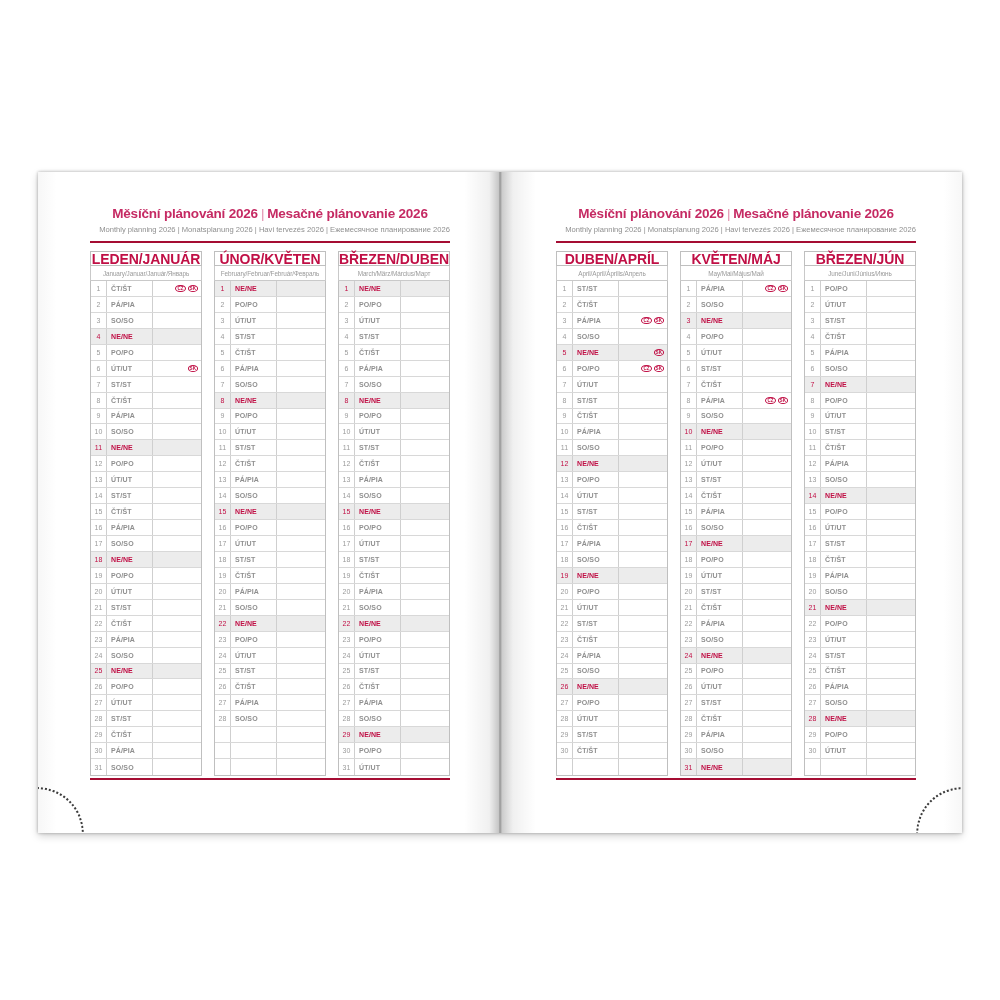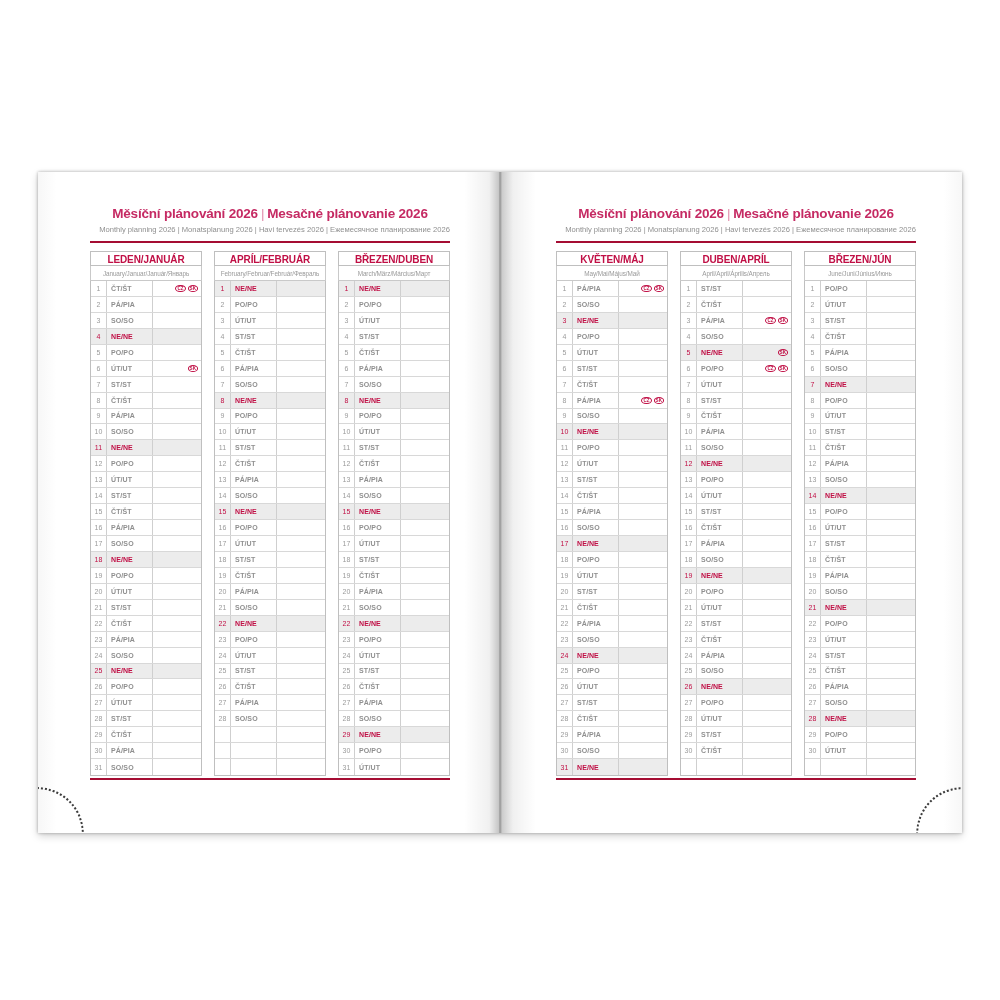--- a/index.html
+++ b/index.html
@@ -34,21 +34,21 @@
   .subtitle{
     text-align:right;font-size:7.6px;color:#8f8f8f;margin-top:3px;line-height:9px;white-space:nowrap;
   }
   .rule{height:2px;background:var(--rule-red);margin-top:7px;}
   .rule.bottom{margin-top:2px;}
 
   .months{display:flex;gap:12px;margin-top:8px;}
   .month{flex:1;min-width:0;}
   .month-title{
     border:1px solid #bfbfbf;height:15px;line-height:15px;text-align:center;
-    color:var(--cal-red);font-weight:bold;font-size:10px;letter-spacing:-0.1px;
+    color:var(--cal-red);font-weight:bold;font-size:14px;letter-spacing:-0.1px;
     box-sizing:border-box;background:#fff;
   }
   .month-languages{
     border:1px solid #c9c9c9;border-top:none;height:15px;line-height:15px;text-align:center;
     color:#9a9a9a;font-size:6.4px;letter-spacing:-0.1px;box-sizing:border-box;background:#fff;
     white-space:nowrap;overflow:hidden;
   }
   .month-rows{border:1px solid #bfbfbf;border-top:none;background:#fff;}
   .row{
     display:flex;height:15.95px;box-sizing:border-box;border-bottom:1px solid #d8d8d8;
@@ -254,21 +254,21 @@
                 <div class="cell note"></div>
               </div>
               <div class="row">
                 <div class="cell num">31</div>
                 <div class="cell day">SO/SO</div>
                 <div class="cell note"></div>
               </div>
             </div>
         </div>
         <div class="month">
-          <div class="month-title">APRÍL/FEBRUÁR</div>
+          <div class="month-title">ÚNOR/KVĚTEN</div>
           <div class="month-languages">February/Februar/Február/Февраль</div>
           <div class="month-rows">
               <div class="row sunday">
                 <div class="cell num">1</div>
                 <div class="cell day">NE/NE</div>
                 <div class="cell note"></div>
               </div>
               <div class="row">
                 <div class="cell num">2</div>
                 <div class="cell day">PO/PO</div>
@@ -590,351 +590,351 @@
 
   <div class="page right">
     <div class="page-inner">
       <div class="title">
         <span>Měsíční plánování 2026</span><span class="sep">|</span><span>Mesačné plánovanie 2026</span>
       </div>
       <div class="subtitle">Monthly planning 2026 | Monatsplanung 2026 | Havi tervezés 2026 | Ежемесячное планирование 2026</div>
       <div class="rule top"></div>
       <div class="months">
         <div class="month">
-          <div class="month-title">KVĚTEN/MÁJ</div>
-          <div class="month-languages">May/Mai/Május/Май</div>
+          <div class="month-title">DUBEN/APRÍL</div>
+          <div class="month-languages">April/April/Április/Апрель</div>
           <div class="month-rows">
               <div class="row">
                 <div class="cell num">1</div>
+                <div class="cell day">ST/ST</div>
+                <div class="cell note"></div>
+              </div>
+              <div class="row">
+                <div class="cell num">2</div>
+                <div class="cell day">ČT/ŠT</div>
+                <div class="cell note"></div>
+              </div>
+              <div class="row">
+                <div class="cell num">3</div>
                 <div class="cell day">PÁ/PIA</div>
                 <div class="cell note">
                   <span class="badge">CZ</span>
                   <span class="badge">SK</span>
                 </div>
               </div>
               <div class="row">
-                <div class="cell num">2</div>
-                <div class="cell day">SO/SO</div>
-                <div class="cell note"></div>
-              </div>
-              <div class="row sunday">
-                <div class="cell num">3</div>
-                <div class="cell day">NE/NE</div>
-                <div class="cell note"></div>
-              </div>
-              <div class="row">
                 <div class="cell num">4</div>
-                <div class="cell day">PO/PO</div>
-                <div class="cell note"></div>
-              </div>
-              <div class="row">
+                <div class="cell day">SO/SO</div>
+                <div class="cell note"></div>
+              </div>
+              <div class="row sunday">
                 <div class="cell num">5</div>
-                <div class="cell day">ÚT/UT</div>
-                <div class="cell note"></div>
+                <div class="cell day">NE/NE</div>
+                <div class="cell note">
+                  <span class="badge">SK</span>
+                </div>
               </div>
               <div class="row">
                 <div class="cell num">6</div>
-                <div class="cell day">ST/ST</div>
-                <div class="cell note"></div>
-              </div>
-              <div class="row">
-                <div class="cell num">7</div>
-                <div class="cell day">ČT/ŠT</div>
-                <div class="cell note"></div>
-              </div>
-              <div class="row">
-                <div class="cell num">8</div>
-                <div class="cell day">PÁ/PIA</div>
+                <div class="cell day">PO/PO</div>
                 <div class="cell note">
                   <span class="badge">CZ</span>
                   <span class="badge">SK</span>
                 </div>
               </div>
               <div class="row">
+                <div class="cell num">7</div>
+                <div class="cell day">ÚT/UT</div>
+                <div class="cell note"></div>
+              </div>
+              <div class="row">
+                <div class="cell num">8</div>
+                <div class="cell day">ST/ST</div>
+                <div class="cell note"></div>
+              </div>
+              <div class="row">
                 <div class="cell num">9</div>
-                <div class="cell day">SO/SO</div>
-                <div class="cell note"></div>
-              </div>
-              <div class="row sunday">
+                <div class="cell day">ČT/ŠT</div>
+                <div class="cell note"></div>
+              </div>
+              <div class="row">
                 <div class="cell num">10</div>
-                <div class="cell day">NE/NE</div>
+                <div class="cell day">PÁ/PIA</div>
                 <div class="cell note"></div>
               </div>
               <div class="row">
                 <div class="cell num">11</div>
-                <div class="cell day">PO/PO</div>
-                <div class="cell note"></div>
-              </div>
-              <div class="row">
+                <div class="cell day">SO/SO</div>
+                <div class="cell note"></div>
+              </div>
+              <div class="row sunday">
                 <div class="cell num">12</div>
-                <div class="cell day">ÚT/UT</div>
+                <div class="cell day">NE/NE</div>
                 <div class="cell note"></div>
               </div>
               <div class="row">
                 <div class="cell num">13</div>
-                <div class="cell day">ST/ST</div>
+                <div class="cell day">PO/PO</div>
                 <div class="cell note"></div>
               </div>
               <div class="row">
                 <div class="cell num">14</div>
-                <div class="cell day">ČT/ŠT</div>
+                <div class="cell day">ÚT/UT</div>
                 <div class="cell note"></div>
               </div>
               <div class="row">
                 <div class="cell num">15</div>
-                <div class="cell day">PÁ/PIA</div>
+                <div class="cell day">ST/ST</div>
                 <div class="cell note"></div>
               </div>
               <div class="row">
                 <div class="cell num">16</div>
-                <div class="cell day">SO/SO</div>
-                <div class="cell note"></div>
-              </div>
-              <div class="row sunday">
+                <div class="cell day">ČT/ŠT</div>
+                <div class="cell note"></div>
+              </div>
+              <div class="row">
                 <div class="cell num">17</div>
-                <div class="cell day">NE/NE</div>
+                <div class="cell day">PÁ/PIA</div>
                 <div class="cell note"></div>
               </div>
               <div class="row">
                 <div class="cell num">18</div>
-                <div class="cell day">PO/PO</div>
-                <div class="cell note"></div>
-              </div>
-              <div class="row">
+                <div class="cell day">SO/SO</div>
+                <div class="cell note"></div>
+              </div>
+              <div class="row sunday">
                 <div class="cell num">19</div>
-                <div class="cell day">ÚT/UT</div>
+                <div class="cell day">NE/NE</div>
                 <div class="cell note"></div>
               </div>
               <div class="row">
                 <div class="cell num">20</div>
-                <div class="cell day">ST/ST</div>
+                <div class="cell day">PO/PO</div>
                 <div class="cell note"></div>
               </div>
               <div class="row">
                 <div class="cell num">21</div>
-                <div class="cell day">ČT/ŠT</div>
+                <div class="cell day">ÚT/UT</div>
                 <div class="cell note"></div>
               </div>
               <div class="row">
                 <div class="cell num">22</div>
-                <div class="cell day">PÁ/PIA</div>
+                <div class="cell day">ST/ST</div>
                 <div class="cell note"></div>
               </div>
               <div class="row">
                 <div class="cell num">23</div>
-                <div class="cell day">SO/SO</div>
-                <div class="cell note"></div>
-              </div>
-              <div class="row sunday">
+                <div class="cell day">ČT/ŠT</div>
+                <div class="cell note"></div>
+              </div>
+              <div class="row">
                 <div class="cell num">24</div>
-                <div class="cell day">NE/NE</div>
+                <div class="cell day">PÁ/PIA</div>
                 <div class="cell note"></div>
               </div>
               <div class="row">
                 <div class="cell num">25</div>
-                <div class="cell day">PO/PO</div>
-                <div class="cell note"></div>
-              </div>
-              <div class="row">
+                <div class="cell day">SO/SO</div>
+                <div class="cell note"></div>
+              </div>
+              <div class="row sunday">
                 <div class="cell num">26</div>
-                <div class="cell day">ÚT/UT</div>
+                <div class="cell day">NE/NE</div>
                 <div class="cell note"></div>
               </div>
               <div class="row">
                 <div class="cell num">27</div>
-                <div class="cell day">ST/ST</div>
+                <div class="cell day">PO/PO</div>
                 <div class="cell note"></div>
               </div>
               <div class="row">
                 <div class="cell num">28</div>
-                <div class="cell day">ČT/ŠT</div>
+                <div class="cell day">ÚT/UT</div>
                 <div class="cell note"></div>
               </div>
               <div class="row">
                 <div class="cell num">29</div>
-                <div class="cell day">PÁ/PIA</div>
+                <div class="cell day">ST/ST</div>
                 <div class="cell note"></div>
               </div>
               <div class="row">
                 <div class="cell num">30</div>
-                <div class="cell day">SO/SO</div>
-                <div class="cell note"></div>
-              </div>
-              <div class="row sunday">
-                <div class="cell num">31</div>
-                <div class="cell day">NE/NE</div>
+                <div class="cell day">ČT/ŠT</div>
+                <div class="cell note"></div>
+              </div>
+              <div class="row">
+                <div class="cell num"></div>
+                <div class="cell day"></div>
                 <div class="cell note"></div>
               </div>
             </div>
         </div>
         <div class="month">
-          <div class="month-title">DUBEN/APRÍL</div>
-          <div class="month-languages">April/April/Április/Апрель</div>
+          <div class="month-title">KVĚTEN/MÁJ</div>
+          <div class="month-languages">May/Mai/Május/Май</div>
           <div class="month-rows">
               <div class="row">
                 <div class="cell num">1</div>
-                <div class="cell day">ST/ST</div>
-                <div class="cell note"></div>
-              </div>
-              <div class="row">
-                <div class="cell num">2</div>
-                <div class="cell day">ČT/ŠT</div>
-                <div class="cell note"></div>
-              </div>
-              <div class="row">
-                <div class="cell num">3</div>
                 <div class="cell day">PÁ/PIA</div>
                 <div class="cell note">
                   <span class="badge">CZ</span>
                   <span class="badge">SK</span>
                 </div>
               </div>
               <div class="row">
+                <div class="cell num">2</div>
+                <div class="cell day">SO/SO</div>
+                <div class="cell note"></div>
+              </div>
+              <div class="row sunday">
+                <div class="cell num">3</div>
+                <div class="cell day">NE/NE</div>
+                <div class="cell note"></div>
+              </div>
+              <div class="row">
                 <div class="cell num">4</div>
-                <div class="cell day">SO/SO</div>
-                <div class="cell note"></div>
-              </div>
-              <div class="row sunday">
+                <div class="cell day">PO/PO</div>
+                <div class="cell note"></div>
+              </div>
+              <div class="row">
                 <div class="cell num">5</div>
-                <div class="cell day">NE/NE</div>
-                <div class="cell note">
-                  <span class="badge">SK</span>
-                </div>
+                <div class="cell day">ÚT/UT</div>
+                <div class="cell note"></div>
               </div>
               <div class="row">
                 <div class="cell num">6</div>
-                <div class="cell day">PO/PO</div>
+                <div class="cell day">ST/ST</div>
+                <div class="cell note"></div>
+              </div>
+              <div class="row">
+                <div class="cell num">7</div>
+                <div class="cell day">ČT/ŠT</div>
+                <div class="cell note"></div>
+              </div>
+              <div class="row">
+                <div class="cell num">8</div>
+                <div class="cell day">PÁ/PIA</div>
                 <div class="cell note">
                   <span class="badge">CZ</span>
                   <span class="badge">SK</span>
                 </div>
               </div>
               <div class="row">
-                <div class="cell num">7</div>
-                <div class="cell day">ÚT/UT</div>
-                <div class="cell note"></div>
-              </div>
-              <div class="row">
-                <div class="cell num">8</div>
-                <div class="cell day">ST/ST</div>
-                <div class="cell note"></div>
-              </div>
-              <div class="row">
                 <div class="cell num">9</div>
-                <div class="cell day">ČT/ŠT</div>
-                <div class="cell note"></div>
-              </div>
-              <div class="row">
+                <div class="cell day">SO/SO</div>
+                <div class="cell note"></div>
+              </div>
+              <div class="row sunday">
                 <div class="cell num">10</div>
-                <div class="cell day">PÁ/PIA</div>
+                <div class="cell day">NE/NE</div>
                 <div class="cell note"></div>
               </div>
               <div class="row">
                 <div class="cell num">11</div>
-                <div class="cell day">SO/SO</div>
-                <div class="cell note"></div>
-              </div>
-              <div class="row sunday">
+                <div class="cell day">PO/PO</div>
+                <div class="cell note"></div>
+              </div>
+              <div class="row">
                 <div class="cell num">12</div>
-                <div class="cell day">NE/NE</div>
+                <div class="cell day">ÚT/UT</div>
                 <div class="cell note"></div>
               </div>
               <div class="row">
                 <div class="cell num">13</div>
-                <div class="cell day">PO/PO</div>
+                <div class="cell day">ST/ST</div>
                 <div class="cell note"></div>
               </div>
               <div class="row">
                 <div class="cell num">14</div>
-                <div class="cell day">ÚT/UT</div>
+                <div class="cell day">ČT/ŠT</div>
                 <div class="cell note"></div>
               </div>
               <div class="row">
                 <div class="cell num">15</div>
-                <div class="cell day">ST/ST</div>
+                <div class="cell day">PÁ/PIA</div>
                 <div class="cell note"></div>
               </div>
               <div class="row">
                 <div class="cell num">16</div>
-                <div class="cell day">ČT/ŠT</div>
-                <div class="cell note"></div>
-              </div>
-              <div class="row">
+                <div class="cell day">SO/SO</div>
+                <div class="cell note"></div>
+              </div>
+              <div class="row sunday">
                 <div class="cell num">17</div>
-                <div class="cell day">PÁ/PIA</div>
+                <div class="cell day">NE/NE</div>
                 <div class="cell note"></div>
               </div>
               <div class="row">
                 <div class="cell num">18</div>
-                <div class="cell day">SO/SO</div>
-                <div class="cell note"></div>
-              </div>
-              <div class="row sunday">
+                <div class="cell day">PO/PO</div>
+                <div class="cell note"></div>
+              </div>
+              <div class="row">
                 <div class="cell num">19</div>
-                <div class="cell day">NE/NE</div>
+                <div class="cell day">ÚT/UT</div>
                 <div class="cell note"></div>
               </div>
               <div class="row">
                 <div class="cell num">20</div>
-                <div class="cell day">PO/PO</div>
+                <div class="cell day">ST/ST</div>
                 <div class="cell note"></div>
               </div>
               <div class="row">
                 <div class="cell num">21</div>
-                <div class="cell day">ÚT/UT</div>
+                <div class="cell day">ČT/ŠT</div>
                 <div class="cell note"></div>
               </div>
               <div class="row">
                 <div class="cell num">22</div>
-                <div class="cell day">ST/ST</div>
+                <div class="cell day">PÁ/PIA</div>
                 <div class="cell note"></div>
               </div>
               <div class="row">
                 <div class="cell num">23</div>
-                <div class="cell day">ČT/ŠT</div>
-                <div class="cell note"></div>
-              </div>
-              <div class="row">
+                <div class="cell day">SO/SO</div>
+                <div class="cell note"></div>
+              </div>
+              <div class="row sunday">
                 <div class="cell num">24</div>
-                <div class="cell day">PÁ/PIA</div>
+                <div class="cell day">NE/NE</div>
                 <div class="cell note"></div>
               </div>
               <div class="row">
                 <div class="cell num">25</div>
-                <div class="cell day">SO/SO</div>
-                <div class="cell note"></div>
-              </div>
-              <div class="row sunday">
+                <div class="cell day">PO/PO</div>
+                <div class="cell note"></div>
+              </div>
+              <div class="row">
                 <div class="cell num">26</div>
-                <div class="cell day">NE/NE</div>
+                <div class="cell day">ÚT/UT</div>
                 <div class="cell note"></div>
               </div>
               <div class="row">
                 <div class="cell num">27</div>
-                <div class="cell day">PO/PO</div>
+                <div class="cell day">ST/ST</div>
                 <div class="cell note"></div>
               </div>
               <div class="row">
                 <div class="cell num">28</div>
-                <div class="cell day">ÚT/UT</div>
+                <div class="cell day">ČT/ŠT</div>
                 <div class="cell note"></div>
               </div>
               <div class="row">
                 <div class="cell num">29</div>
-                <div class="cell day">ST/ST</div>
+                <div class="cell day">PÁ/PIA</div>
                 <div class="cell note"></div>
               </div>
               <div class="row">
                 <div class="cell num">30</div>
-                <div class="cell day">ČT/ŠT</div>
-                <div class="cell note"></div>
-              </div>
-              <div class="row">
-                <div class="cell num"></div>
-                <div class="cell day"></div>
+                <div class="cell day">SO/SO</div>
+                <div class="cell note"></div>
+              </div>
+              <div class="row sunday">
+                <div class="cell num">31</div>
+                <div class="cell day">NE/NE</div>
                 <div class="cell note"></div>
               </div>
             </div>
         </div>
         <div class="month">
           <div class="month-title">BŘEZEN/JÚN</div>
           <div class="month-languages">June/Juni/Június/Июнь</div>
           <div class="month-rows">
               <div class="row">
                 <div class="cell num">1</div>

